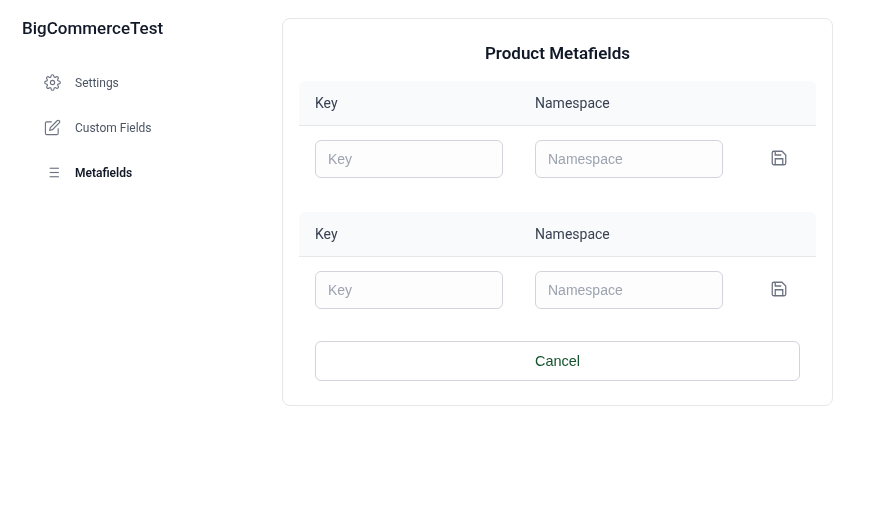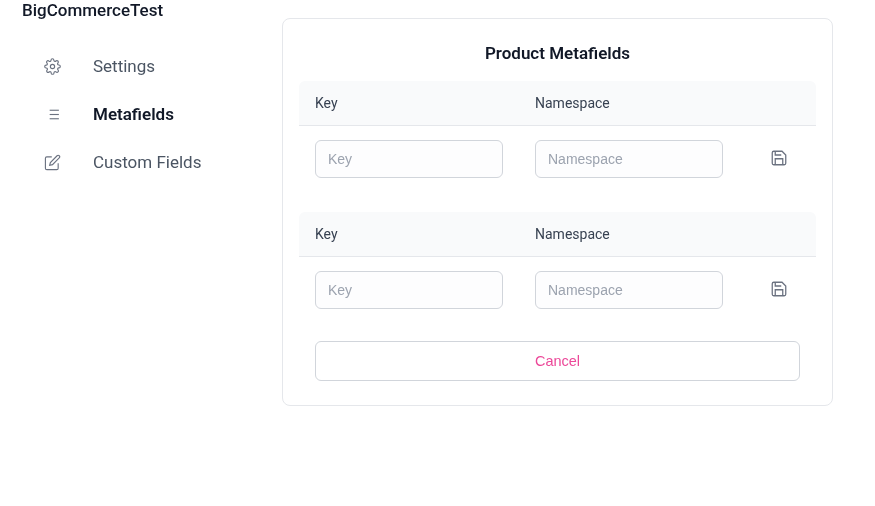--- a/index.html
+++ b/index.html
@@ -10,36 +10,36 @@
     body {
       font-family: -apple-system, BlinkMacSystemFont, "Segoe UI", Roboto, "Helvetica Neue", Arial, sans-serif;
       background: #ffffff;
       color: #1f2937;
       width: 875px;
       height: 506px;
       display: flex;
     }
     .sidebar {
       width: 278px;
-      padding: 0 22px;
+      padding: 18px 22px;
     }
     .app-title {
       font-size: 17px;
       font-weight: 500;
       color: #111827;
       margin-bottom: 22px;
     }
     .nav-item {
       display: flex;
       align-items: center;
-      gap: 32px;
+      gap: 14px;
       padding: 14px 22px;
       cursor: pointer;
       color: #4b5563;
-      font-size: 17px;
+      font-size: 12px;
     }
     .nav-item.active {
       color: #111827;
       font-weight: 600;
     }
     .nav-item .icon {
       width: 17px;
       height: 17px;
       flex-shrink: 0;
       display: flex;
@@ -131,65 +131,65 @@
     }
     .cancel-btn {
       display: block;
       width: calc(100% - 32px);
       margin: 18px 16px 0 16px;
       height: 40px;
       border: 1px solid #d1d5db;
       background: #ffffff;
       border-radius: 6px;
       font-size: 14.5px;
-      color: #ec4899;
+      color: #14532d;
       cursor: pointer;
       text-align: center;
     }
   </style>
 </head>
 <body>
 
 <aside class="sidebar">
   <div class="app-title">BigCommerceTest</div>
 
   <div class="nav-item">
     <span class="icon">
       <svg viewBox="0 0 24 24">
           <circle cx="12" cy="12" r="3"></circle>
           <path d="M19.4 15a1.65 1.65 0 0 0 .33 1.82l.06.06a2 2 0 1 1-2.83 2.83l-.06-.06a1.65 1.65 0 0 0-1.82-.33 1.65 1.65 0 0 0-1 1.51V21a2 2 0 0 1-4 0v-.09a1.65 1.65 0 0 0-1-1.51 1.65 1.65 0 0 0-1.82.33l-.06.06a2 2 0 1 1-2.83-2.83l.06-.06a1.65 1.65 0 0 0 .33-1.82 1.65 1.65 0 0 0-1.51-1H3a2 2 0 0 1 0-4h.09a1.65 1.65 0 0 0 1.51-1 1.65 1.65 0 0 0-.33-1.82l-.06-.06a2 2 0 1 1 2.83-2.83l.06.06a1.65 1.65 0 0 0 1.82.33h0a1.65 1.65 0 0 0 1-1.51V3a2 2 0 0 1 4 0v.09a1.65 1.65 0 0 0 1 1.51h0a1.65 1.65 0 0 0 1.82-.33l.06-.06a2 2 0 1 1 2.83 2.83l-.06.06a1.65 1.65 0 0 0-.33 1.82v0a1.65 1.65 0 0 0 1.51 1H21a2 2 0 0 1 0 4h-.09a1.65 1.65 0 0 0-1.51 1z"></path>
         </svg>
     </span>
     <span>Settings</span>
+  </div>
+
+  <div class="nav-item">
+    <span class="icon">
+      <svg viewBox="0 0 24 24">
+          <path d="M11 4H4a2 2 0 0 0-2 2v14a2 2 0 0 0 2 2h14a2 2 0 0 0 2-2v-7"></path>
+          <path d="M18.5 2.5a2.121 2.121 0 0 1 3 3L12 15l-4 1 1-4 9.5-9.5z"></path>
+        </svg>
+    </span>
+    <span>Custom Fields</span>
   </div>
 
   <div class="nav-item active">
     <span class="icon">
       <svg viewBox="0 0 24 24">
           <line x1="8" y1="6" x2="21" y2="6"></line>
           <line x1="8" y1="12" x2="21" y2="12"></line>
           <line x1="8" y1="18" x2="21" y2="18"></line>
           <line x1="3" y1="6" x2="3.01" y2="6"></line>
           <line x1="3" y1="12" x2="3.01" y2="12"></line>
           <line x1="3" y1="18" x2="3.01" y2="18"></line>
         </svg>
     </span>
     <span>Metafields</span>
   </div>
 
-  <div class="nav-item">
-    <span class="icon">
-      <svg viewBox="0 0 24 24">
-          <path d="M11 4H4a2 2 0 0 0-2 2v14a2 2 0 0 0 2 2h14a2 2 0 0 0 2-2v-7"></path>
-          <path d="M18.5 2.5a2.121 2.121 0 0 1 3 3L12 15l-4 1 1-4 9.5-9.5z"></path>
-        </svg>
-    </span>
-    <span>Custom Fields</span>
-  </div>
-
 </aside>
 
 <main class="main">
   <div class="card">
 
     <div class="section-title">Product Metafields</div>
     <div class="table-header">
       <div class="col-key">Key</div>
       <div class="col-namespace">Namespace</div>
     </div>

